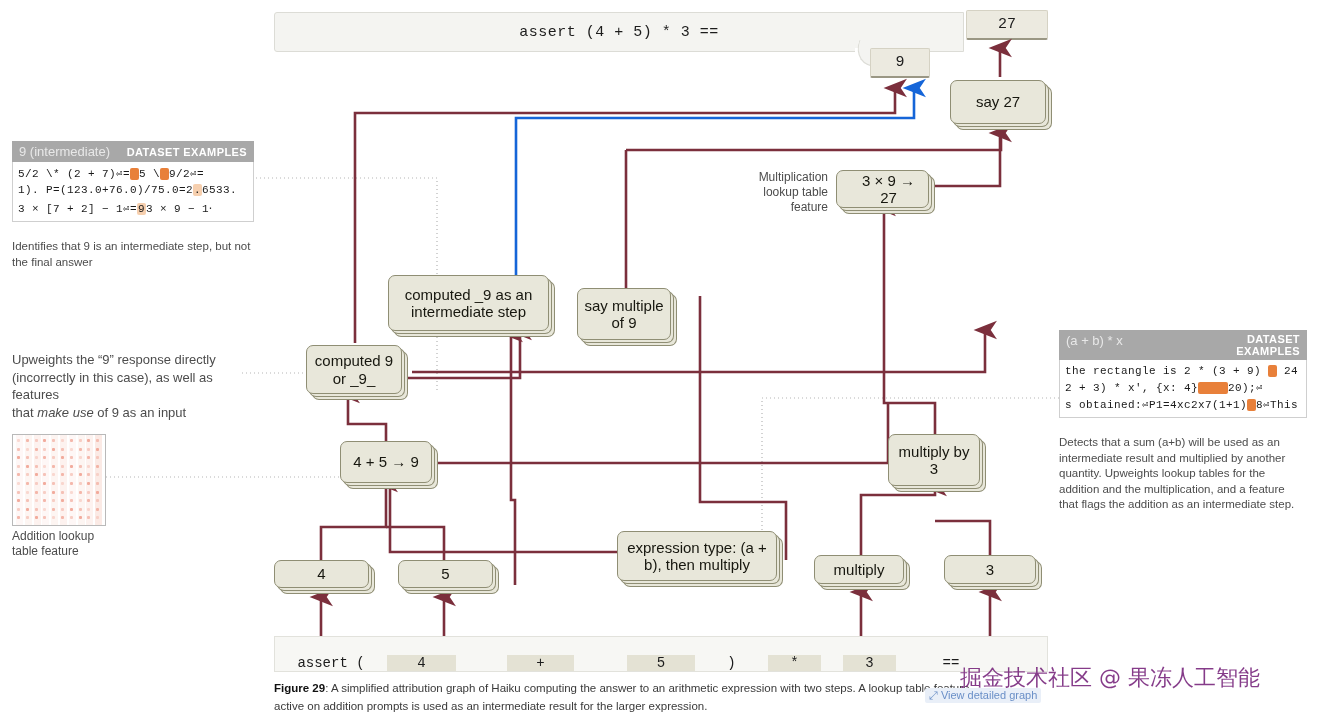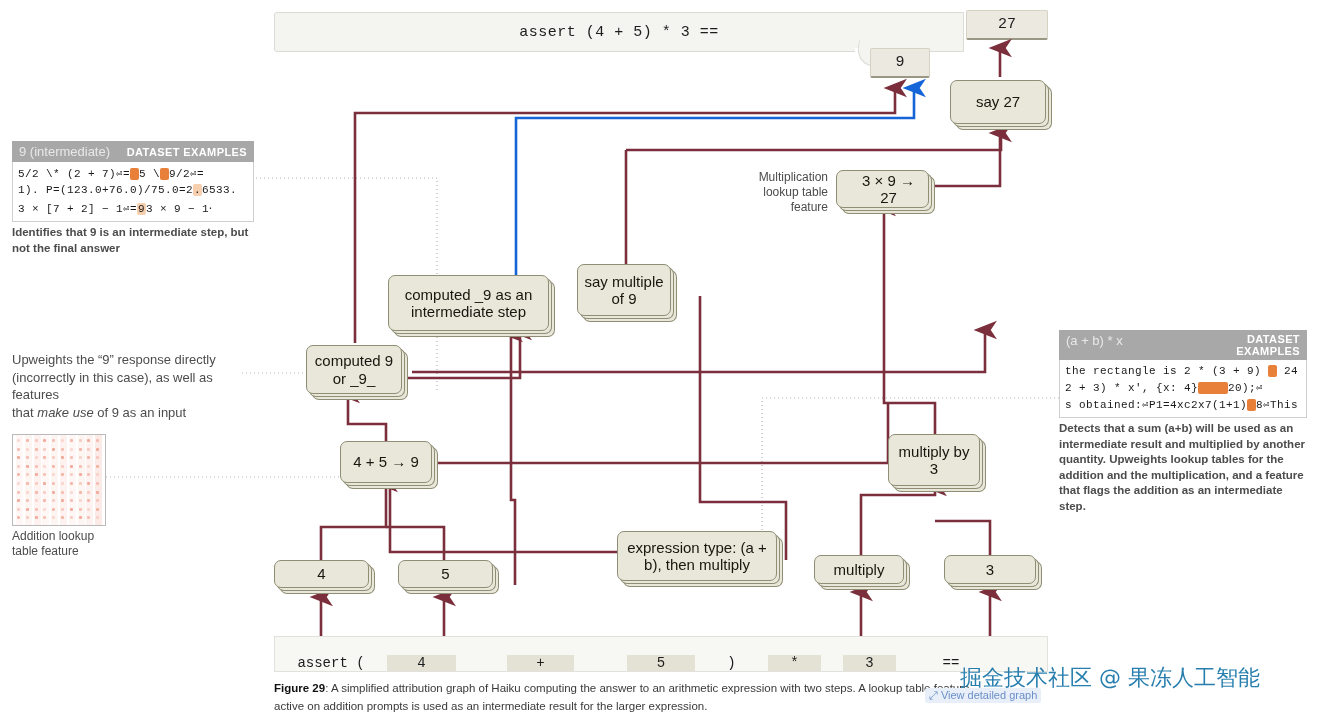--- a/index.html
+++ b/index.html
@@ -38,21 +38,21 @@
   .dscard{position:absolute;box-sizing:border-box;z-index:8;}
   .dshead{display:flex;align-items:center;justify-content:space-between;
      background:#a8a8a8;color:#ffffff;padding:3px 7px;box-sizing:border-box;}
   .dshead .dstitle{font-size:13px;color:#e8e8e8;}
   .dshead .dslabel{font-size:11px;font-weight:bold;letter-spacing:.4px;color:#ffffff;}
   .dsbody{background:#ffffff;border:1px solid #cfcfcf;border-top:none;padding:3px 5px 4px 5px;
      font-family:"Liberation Mono","DejaVu Sans Mono",monospace;font-size:11px;color:#1a1a1a;overflow:hidden;}
   .dsline{white-space:nowrap;overflow:hidden;padding:2px 0;letter-spacing:.4px;}
   .hl{background:#e8803a;color:#e8803a;border-radius:2px;padding:0 1px;}
   .hl-soft{background:#f6cfae;border-radius:2px;padding:0 1px;}
-  .dsnote{font-size:11.5px;color:#4c4c4c;line-height:1.35;margin-top:3px;font-weight:bold;}
+  .dsnote{font-size:11.5px;color:#4c4c4c;line-height:1.35;margin-top:17px;}
 
   .anno{position:absolute;font-size:13px;color:#4c4c4c;line-height:1.35;z-index:8;}
   .anno i{font-style:italic;}
 
   .nodelabel{position:absolute;font-size:12px;color:#4c4c4c;line-height:1.25;text-align:right;z-index:7;}
 
   
   #addmap{position:absolute;left:12px;top:434px;width:92px;height:90px;border:1px solid #b9b9b9;background:#ffffff;z-index:8;overflow:hidden;}
   #addmap .col{position:absolute;top:0;bottom:0;width:7px;background:#fbe9e4;opacity:.7;}
   #addmap .dot{position:absolute;width:3px;height:3px;background:#f0a090;border-radius:1px;}
@@ -62,21 +62,21 @@
     background:#f7f7f4;border:1px solid #e2e2dc;box-sizing:border-box;display:flex;align-items:flex-end;z-index:6;}
   #tokenstrip .tok{display:flex;align-items:center;justify-content:center;
     font-family:"Liberation Mono","DejaVu Sans Mono",monospace;font-size:14px;color:#1c1c1c;box-sizing:border-box;}
   #tokenstrip .tok.hot{background:#e4e2d4;}
 
   
   #caption{position:absolute;left:274px;top:680px;width:700px;font-size:11.5px;color:#3a3a3a;line-height:1.55;z-index:8;}
   #caption b{color:#111;}
   #viewlink{position:absolute;left:925px;top:688px;font-size:11px;color:#6a8fc7;background:#e9eff8;
      padding:1px 4px;border-radius:2px;z-index:8;white-space:nowrap;}
-  #watermark{position:absolute;left:960px;top:663px;font-size:22px;color:#0369a1;opacity:.85;
+  #watermark{position:absolute;left:960px;top:663px;font-size:22px;color:#701a75;opacity:.85;
      font-family:"DejaVu Sans",sans-serif;white-space:nowrap;z-index:9;}
 </style>
 </head>
 <body>
 
 <div id="stage">
 
   <svg id="edges" viewBox="0 0 1319 717">
     <defs>
       <marker id="ar" markerWidth="10" markerHeight="10" refX="4.2" refY="5" orient="auto" markerUnits="strokeWidth">
@@ -144,21 +144,21 @@
   </svg>
 
   <div id="prompt-strip" class="promptbar">assert (4 + 5) * 3 ==</div>
   <div id="prompt-tail"></div>
   <div id="out9" class="promptbar">9</div>
   <div id="out27" class="promptbar">27</div>
 
   <div class="node" style="left:950px;top:80px;width:96px;height:44px;">say 27</div>
   <div class="node" style="left:836px;top:170px;width:93px;height:38px;font-family:'Liberation Sans',sans-serif;padding-left:18px;">3 × 9 → 27</div>
   <div class="node" style="left:388px;top:275px;width:161px;height:56px;">computed _9 as an intermediate step</div>
-  <div class="node" style="left:577px;top:264px;width:94px;height:52px;">say multiple of 9</div>
+  <div class="node" style="left:577px;top:288px;width:94px;height:52px;">say multiple of 9</div>
   <div class="node" style="left:306px;top:345px;width:96px;height:49px;">computed 9 or _9_</div>
   <div class="node" style="left:340px;top:441px;width:92px;height:42px;">4 + 5 → 9</div>
   <div class="node" style="left:617px;top:531px;width:160px;height:50px;">expression type: (a + b), then multiply</div>
   <div class="node" style="left:888px;top:434px;width:92px;height:52px;">multiply by 3</div>
   <div class="node" style="left:274px;top:560px;width:95px;height:28px;">4</div>
   <div class="node" style="left:398px;top:560px;width:95px;height:28px;">5</div>
   <div class="node" style="left:814px;top:555px;width:90px;height:29px;">multiply</div>
   <div class="node" style="left:944px;top:555px;width:92px;height:29px;">3</div>
 
   <div class="nodelabel" style="left:732px;top:170px;width:96px;">Multiplication lookup table feature</div>

